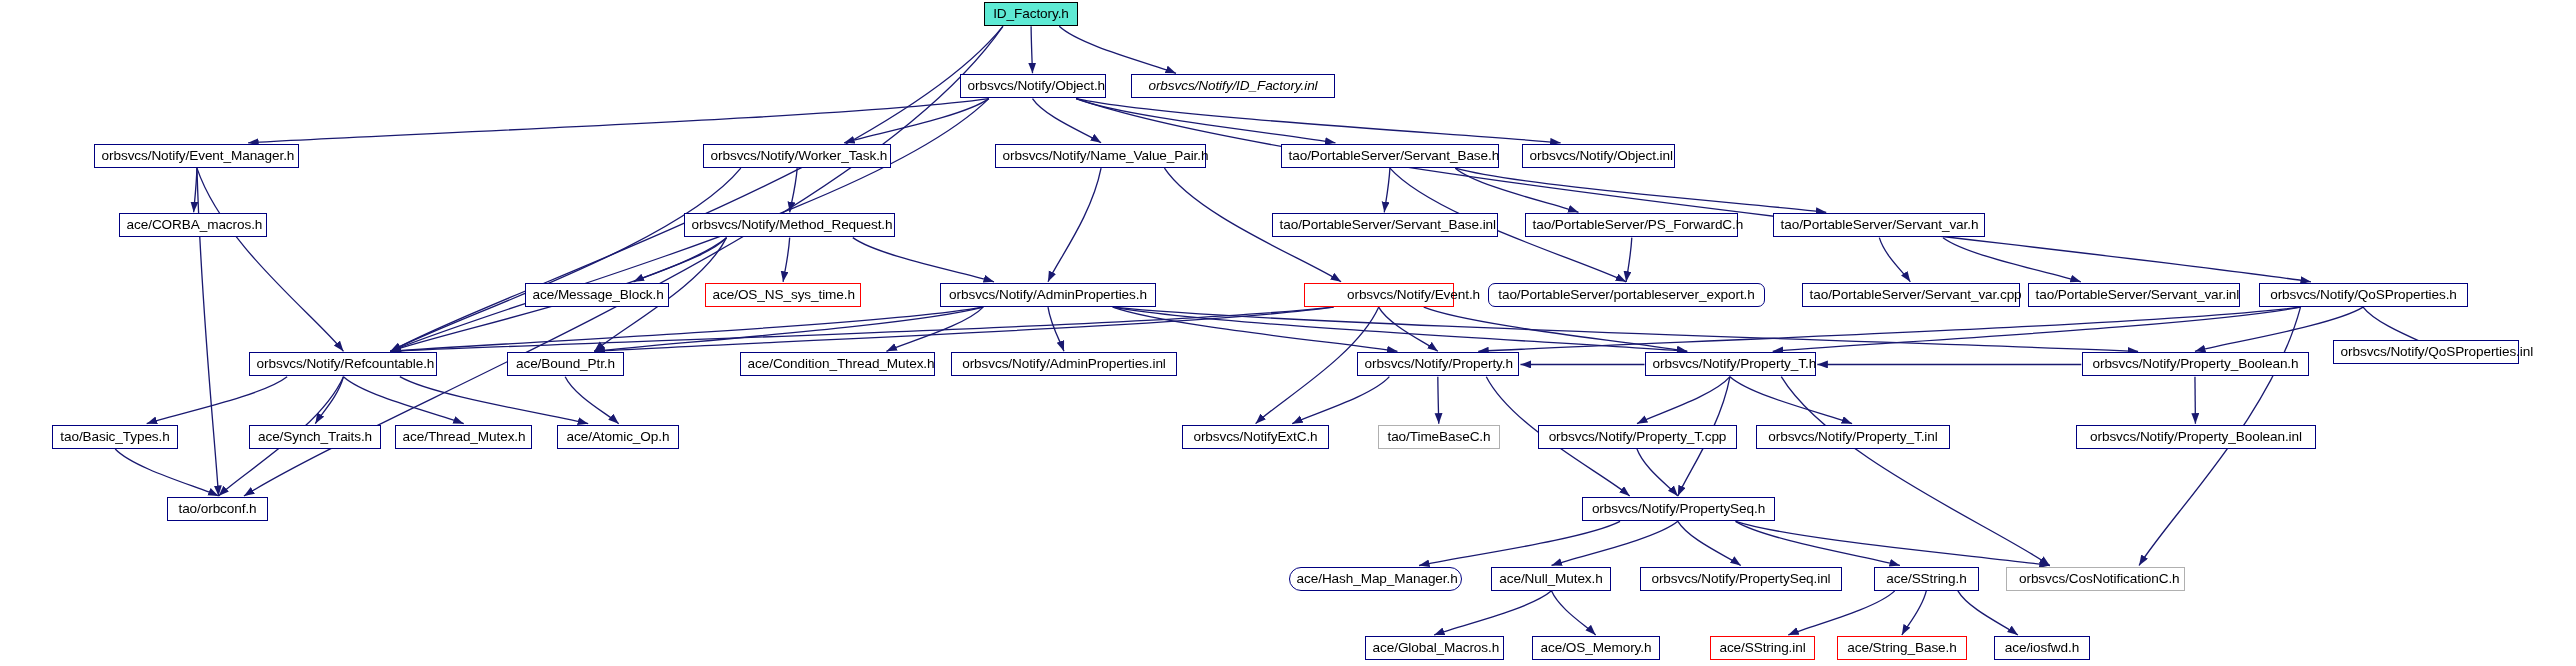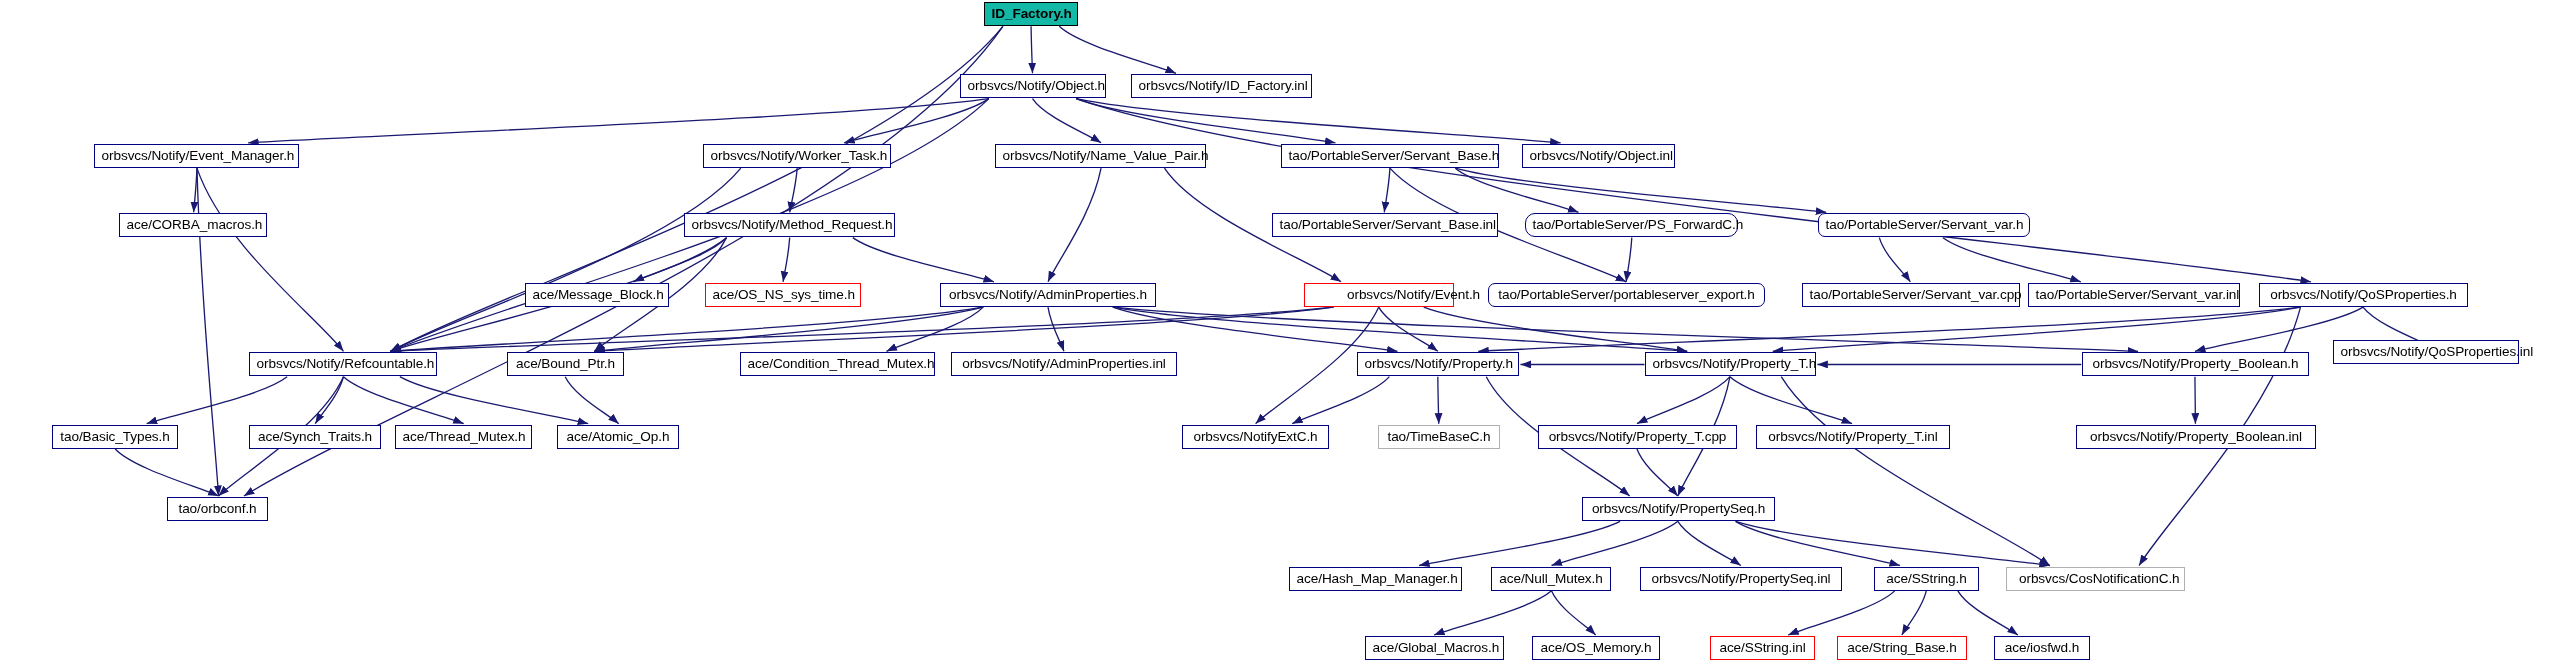--- a/index.html
+++ b/index.html
@@ -31,23 +31,22 @@
     text-align: center;
     white-space: nowrap;
     font-size: 13.6px;
     color: #000000;
     background: #ffffff;
     border: 0.9px solid #000080;
     padding: 0 6.6px;
     letter-spacing: -0.1px;
   }
   .node.root {
-    background: #14b8a6;
+    background: #5eead4;
     border: 0.9px solid #000000;
-    font-weight: bold;
   }
   .node.redborder {
     border: 0.9px solid #ff0000;
   }
   .node.grayborder {
     border: 0.9px solid #b0b0b0;
   }
 </style>
 </head>
 <body>
@@ -133,31 +132,31 @@
         <path d="M1651,629 C1628.5,648.74 1551,666.6 1526,676" fill="none" stroke="#191970" stroke-width="1.4" marker-end="url(#arrow)"></path>
         <path d="M1651,629 C1659.46,648.74 1688.6,666.6 1698,676" fill="none" stroke="#191970" stroke-width="1.4" marker-end="url(#arrow)"></path>
         <path d="M2016.4,629 C1995.988,648.74 1925.68,666.6 1903,676" fill="none" stroke="#191970" stroke-width="1.4" marker-end="url(#arrow)"></path>
         <path d="M2050,629 C2045.32,648.74 2029.2,666.6 2024,676" fill="none" stroke="#191970" stroke-width="1.4" marker-end="url(#arrow)"></path>
         <path d="M2083.6,629 C2095.102,648.74 2134.72,666.6 2147.5,676" fill="none" stroke="#191970" stroke-width="1.4" marker-end="url(#arrow)"></path>
       </g>
   </svg>
   <div id="nodes">
       <div class="node root" style="left: 984px; top: 1.9px; width: 94px;">ID_Factory.h</div>
       <div class="node" style="left: 960px; top: 74px; width: 146px;">orbsvcs/Notify/Object.h</div>
-      <div class="node" style="left: 1131px; top: 74px; width: 181px;">orbsvcs/Notify/ID_Factory.inl</div>
+      <div class="node" style="left: 1131px; top: 74px; width: 204px; font-style: italic;">orbsvcs/Notify/ID_Factory.inl</div>
       <div class="node" style="left: 94px; top: 144px; width: 205px;">orbsvcs/Notify/Event_Manager.h</div>
       <div class="node" style="left: 703px; top: 144px; width: 188px;">orbsvcs/Notify/Worker_Task.h</div>
       <div class="node" style="left: 995px; top: 144px; width: 211px;">orbsvcs/Notify/Name_Value_Pair.h</div>
       <div class="node" style="left: 1281px; top: 144px; width: 218px;">tao/PortableServer/Servant_Base.h</div>
       <div class="node" style="left: 1522px; top: 144px; width: 153px;">orbsvcs/Notify/Object.inl</div>
       <div class="node" style="left: 119px; top: 213px; width: 148px;">ace/CORBA_macros.h</div>
       <div class="node" style="left: 684px; top: 213px; width: 211px;">orbsvcs/Notify/Method_Request.h</div>
       <div class="node" style="left: 1272px; top: 213px; width: 226px;">tao/PortableServer/Servant_Base.inl</div>
-      <div class="node" style="left: 1525px; top: 213px; width: 213px; border-radius: 10px;">tao/PortableServer/PS_ForwardC.h</div>
-      <div class="node" style="left: 1818px; top: 213px; width: 212px; border-radius: 7px;">tao/PortableServer/Servant_var.h</div>
+      <div class="node" style="left: 1525px; top: 213px; width: 213px;">tao/PortableServer/PS_ForwardC.h</div>
+      <div class="node" style="left: 1773px; top: 213px; width: 212px;">tao/PortableServer/Servant_var.h</div>
       <div class="node" style="left: 525px; top: 283px; width: 144px;">ace/Message_Block.h</div>
       <div class="node redborder" style="left: 705px; top: 283px; width: 156px;">ace/OS_NS_sys_time.h</div>
       <div class="node" style="left: 940px; top: 283px; width: 216px;">orbsvcs/Notify/AdminProperties.h</div>
       <div class="node redborder" style="left: 1304px; top: 283px; width: 150px; padding-left: 42px;">orbsvcs/Notify/Event.h</div>
       <div class="node" style="left: 1488px; top: 283px; width: 277px; border-radius: 7px;">tao/PortableServer/portableserver_export.h</div>
       <div class="node" style="left: 1802px; top: 283px; width: 218px;">tao/PortableServer/Servant_var.cpp</div>
       <div class="node" style="left: 2028px; top: 283px; width: 212px;">tao/PortableServer/Servant_var.inl</div>
       <div class="node" style="left: 2259px; top: 283px; width: 209px;">orbsvcs/Notify/QoSProperties.h</div>
       <div class="node" style="left: 249px; top: 352px; width: 188px;">orbsvcs/Notify/Refcountable.h</div>
       <div class="node" style="left: 507px; top: 352px; width: 117px;">ace/Bound_Ptr.h</div>
@@ -171,21 +170,21 @@
       <div class="node" style="left: 249px; top: 425px; width: 132px;">ace/Synch_Traits.h</div>
       <div class="node" style="left: 395px; top: 425px; width: 137px;">ace/Thread_Mutex.h</div>
       <div class="node" style="left: 557px; top: 425px; width: 122px;">ace/Atomic_Op.h</div>
       <div class="node" style="left: 1182px; top: 425px; width: 147px;">orbsvcs/NotifyExtC.h</div>
       <div class="node grayborder" style="left: 1378px; top: 425px; width: 122px;">tao/TimeBaseC.h</div>
       <div class="node" style="left: 1538px; top: 425px; width: 199px;">orbsvcs/Notify/Property_T.cpp</div>
       <div class="node" style="left: 1756px; top: 425px; width: 194px;">orbsvcs/Notify/Property_T.inl</div>
       <div class="node" style="left: 2076px; top: 425px; width: 240px;">orbsvcs/Notify/Property_Boolean.inl</div>
       <div class="node" style="left: 167px; top: 497px; width: 101px;">tao/orbconf.h</div>
       <div class="node" style="left: 1582px; top: 497px; width: 193px;">orbsvcs/Notify/PropertySeq.h</div>
-      <div class="node" style="left: 1289px; top: 567px; width: 173px;">ace/Hash_Map_Manager.h</div>
+      <div class="node" style="left: 1289px; top: 567px; width: 173px; border-radius: 12px;">ace/Hash_Map_Manager.h</div>
       <div class="node" style="left: 1491px; top: 567px; width: 120px;">ace/Null_Mutex.h</div>
       <div class="node" style="left: 1640px; top: 567px; width: 202px;">orbsvcs/Notify/PropertySeq.inl</div>
       <div class="node" style="left: 1874px; top: 567px; width: 105px;">ace/SString.h</div>
       <div class="node grayborder" style="left: 2006px; top: 567px; width: 179px; padding-left: 12px;">orbsvcs/CosNotificationC.h</div>
       <div class="node" style="left: 1365px; top: 636px; width: 139px;">ace/Global_Macros.h</div>
       <div class="node" style="left: 1532px; top: 636px; width: 128px;">ace/OS_Memory.h</div>
       <div class="node redborder" style="left: 1710px; top: 636px; width: 105px;">ace/SString.inl</div>
       <div class="node redborder" style="left: 1837px; top: 636px; width: 130px;">ace/String_Base.h</div>
       <div class="node" style="left: 1994px; top: 636px; width: 96px;">ace/iosfwd.h</div>
     </div>

